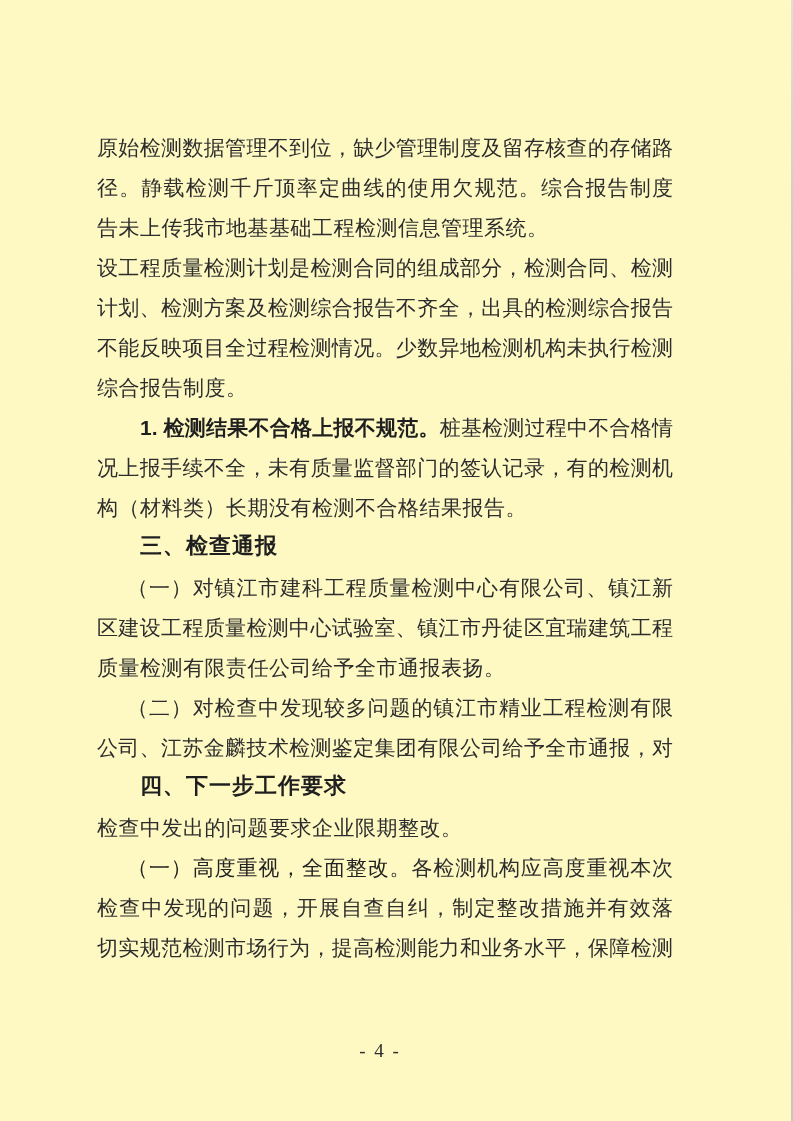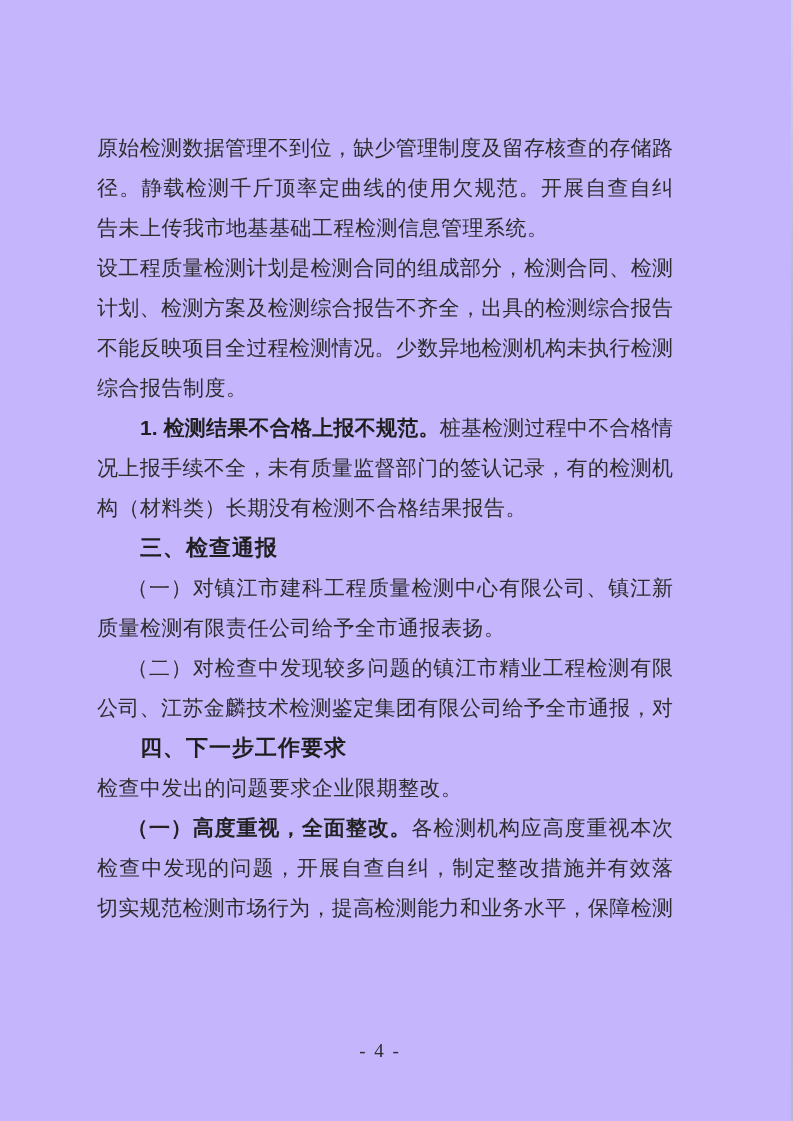--- a/index.html
+++ b/index.html
@@ -4,21 +4,21 @@
 <style>
   html, body {
     margin: 0;
     padding: 0;
     background: #fcfcfc;
   }
   .page {
     position: relative;
     width: 793px;
     height: 1121px;
-    background: #c4b5fd;
+    background: #fef9c3;
     overflow: hidden;
     font-family: "Liberation Serif", "DejaVu Serif", serif;
     color: #2d2d2d;
   }
   
   .scan-edge {
     position: absolute;
     top: 0;
     right: 0;
     width: 2px;
@@ -44,35 +44,35 @@
     text-align-last: justify;
   }
   .short {
     text-align: left;
     text-align-last: left;
     letter-spacing: 0.5px;
   }
   .indent2 { padding-left: 43px; }
   .indent15 { padding-left: 30px; }
   .heading {
-    font-family: Liberation Serif, serif;
+    font-family: Liberation Mono, monospace;
     font-weight: bold;
     font-size: 22px;
     color: #1f1f1f;
     text-align: left;
     text-align-last: left;
     letter-spacing: 1px;
   }
   .lead-hei {
     font-family: "Liberation Sans", "DejaVu Sans", sans-serif;
     font-weight: bold;
     color: #1f1f1f;
   }
   .lead-kai {
-    font-weight: bold;
+    font-weight: normal;
     color: #222222;
     margin-top: 8px;
   }
   .page-number {
     position: absolute;
     top: 1040px;
     left: 335px;
     width: 90px;
     height: 28px;
     text-align: center;
@@ -82,35 +82,36 @@
   }
 </style>
 </head>
 <body>
 
 <div class="page">
   <div class="scan-edge"></div>
 
   <div class="content">
     <div class="line full">原始检测数据管理不到位，缺少管理制度及留存核查的存储路</div>
-    <div class="line full">径。静载检测千斤顶率定曲线的使用欠规范。开展自查自纠</div>
+    <div class="line full">径。静载检测千斤顶率定曲线的使用欠规范。综合报告制度</div>
     <div class="line short">告未上传我市地基基础工程检测信息管理系统。</div>
 
     <div class="line full">设工程质量检测计划是检测合同的组成部分，检测合同、检测</div>
     <div class="line full">计划、检测方案及检测综合报告不齐全，出具的检测综合报告</div>
     <div class="line full">不能反映项目全过程检测情况。少数异地检测机构未执行检测</div>
     <div class="line short">综合报告制度。</div>
 
     <div class="line full indent2"><span class="lead-hei">1. 检测结果不合格上报不规范。</span><span>桩基检测过程中不合格情</span></div>
     <div class="line full">况上报手续不全，未有质量监督部门的签认记录，有的检测机</div>
     <div class="line short">构（材料类）长期没有检测不合格结果报告。</div>
 
     <div class="line heading indent2">三、检查通报</div>
 
     <div class="line full indent15">（一）对镇江市建科工程质量检测中心有限公司、镇江新</div>
+    <div class="line full">区建设工程质量检测中心试验室、镇江市丹徒区宜瑞建筑工程</div>
     <div class="line short">质量检测有限责任公司给予全市通报表扬。</div>
 
     <div class="line full indent15">（二）对检查中发现较多问题的镇江市精业工程检测有限</div>
     <div class="line full">公司、江苏金麟技术检测鉴定集团有限公司给予全市通报，对</div>
     <div class="line heading indent2">四、下一步工作要求</div>
 
     <div class="line short">检查中发出的问题要求企业限期整改。</div>
 
     <div class="line full indent15"><span class="lead-kai">（一）高度重视，全面整改。</span><span>各检测机构应高度重视本次</span></div>
     <div class="line full">检查中发现的问题，开展自查自纠，制定整改措施并有效落实，</div>

